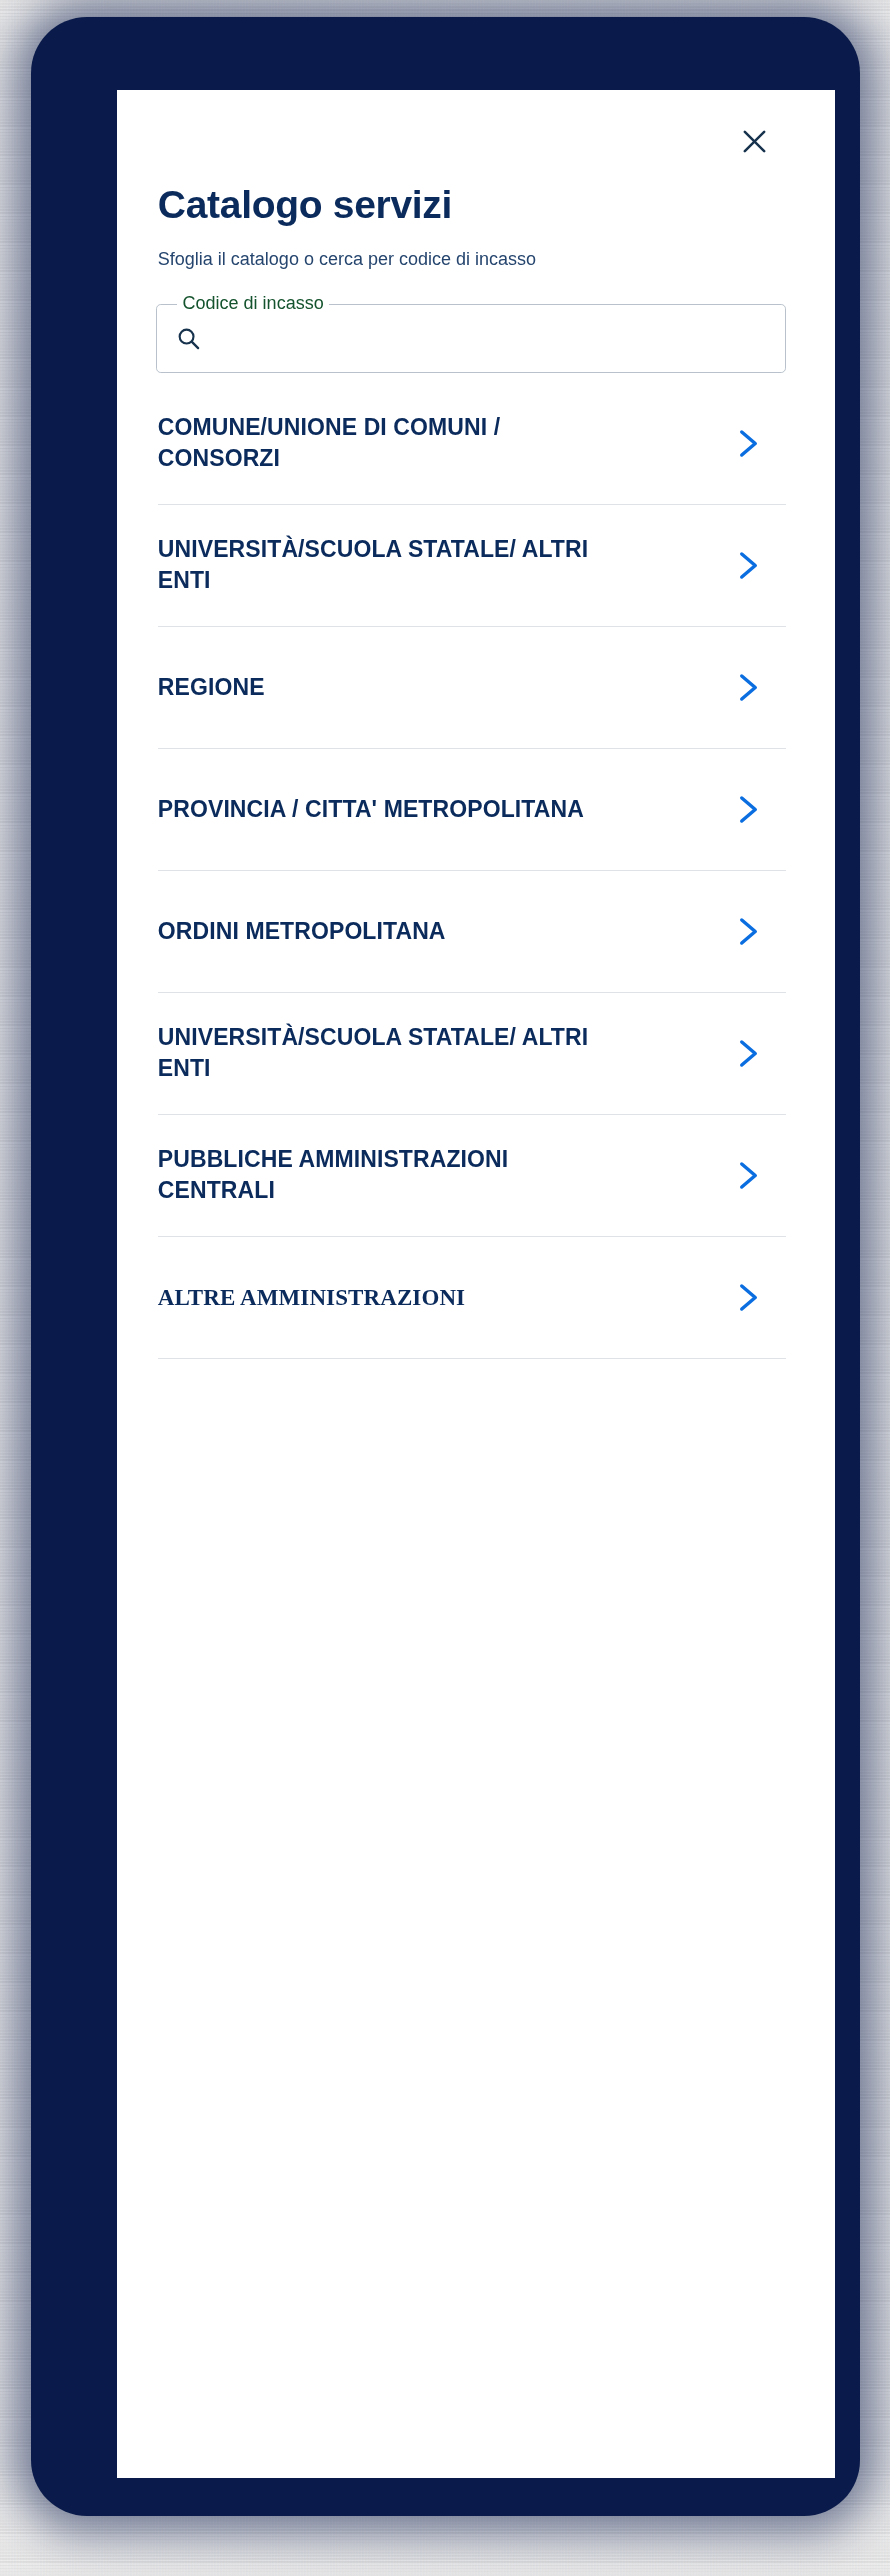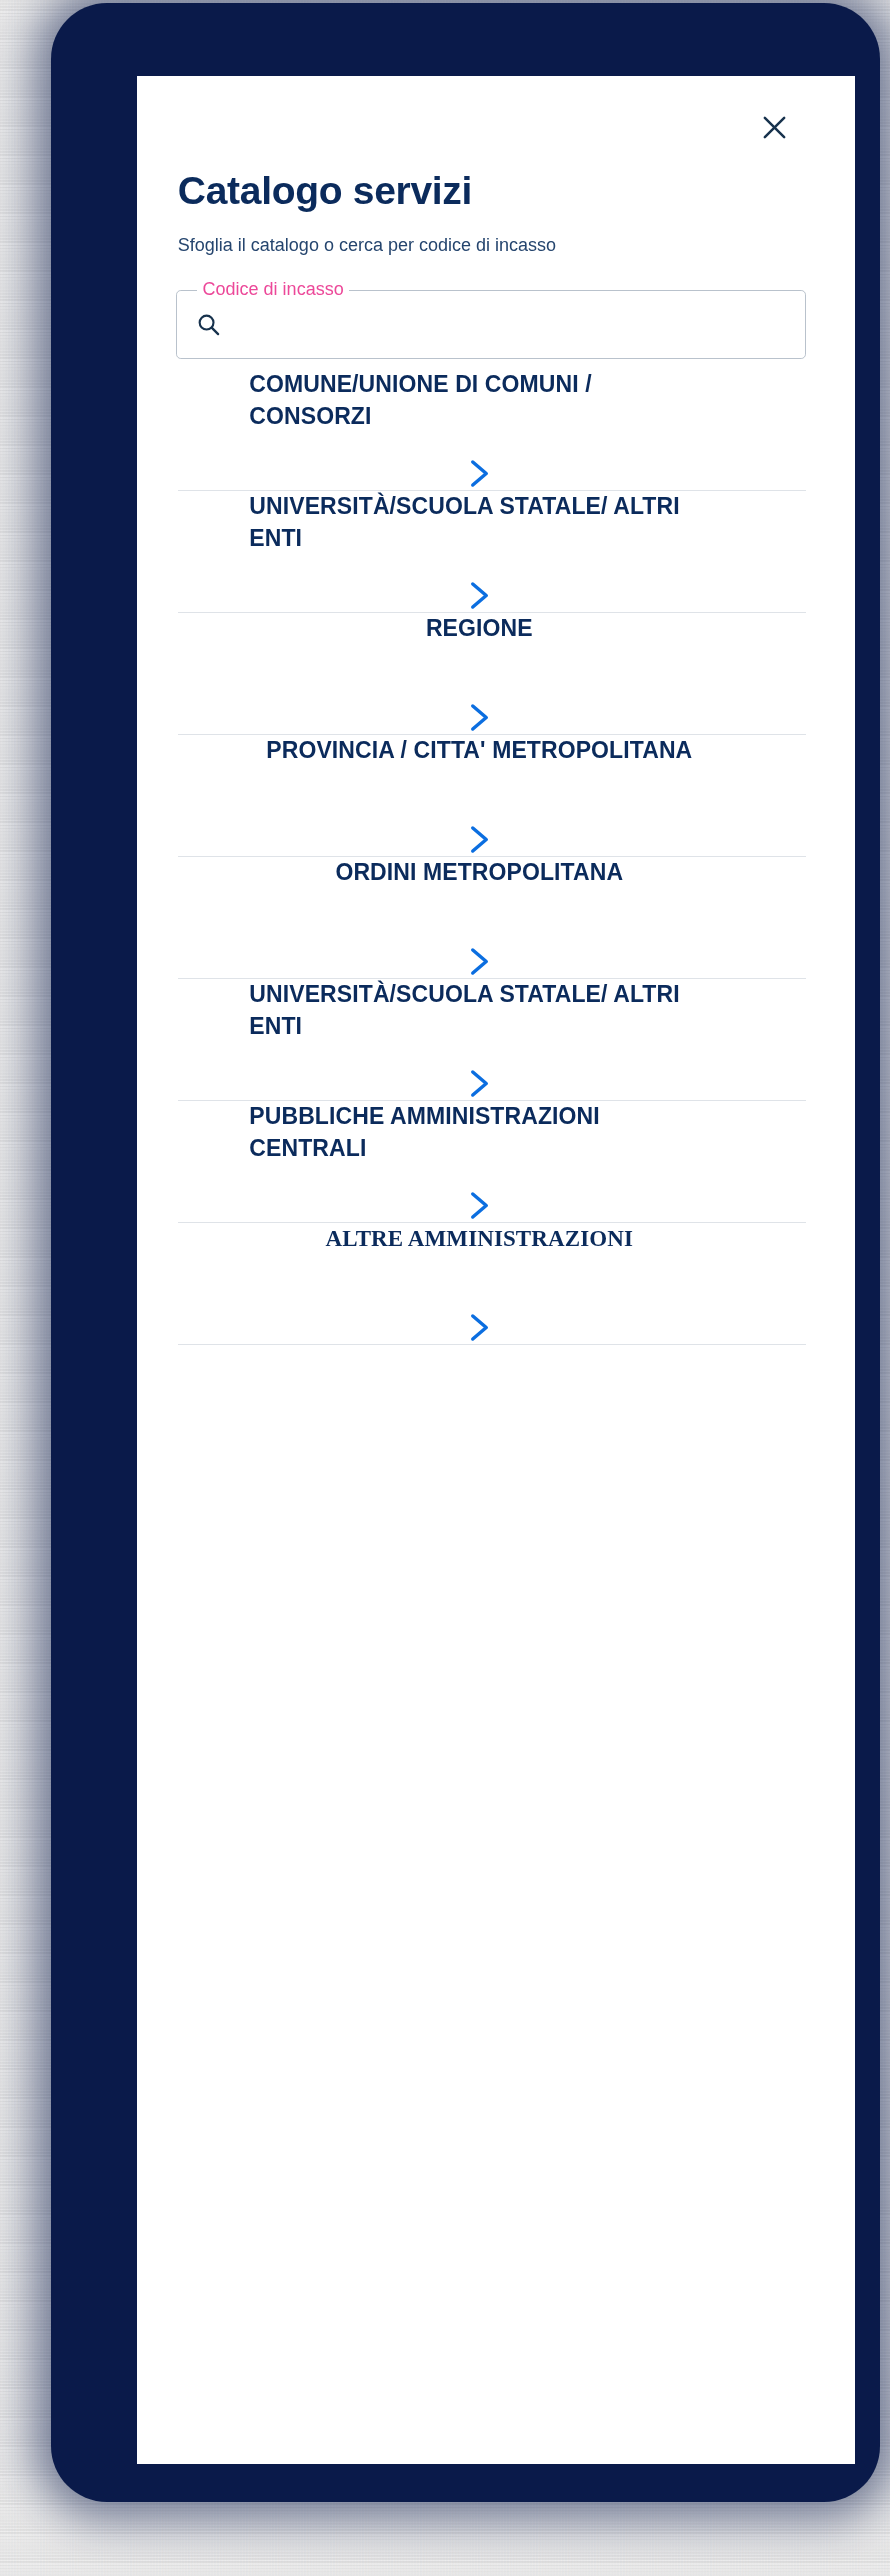--- a/index.html
+++ b/index.html
@@ -21,27 +21,26 @@
     background:
       repeating-linear-gradient(0deg, rgba(0,0,0,0.06) 0px, rgba(255,255,255,0.05) 1px, rgba(0,0,0,0.05) 1.9px, rgba(255,255,255,0.04) 2.9px),
       repeating-linear-gradient(90deg, rgba(120,90,70,0.05) 0px, rgba(90,110,140,0.05) 1px, rgba(160,140,120,0.04) 1.9px, rgba(80,90,110,0.05) 2.9px),
       #f2f2f2;
   }
 
   
   .device-frame {
     position: absolute;
     left: 31px;
-    top: 3px;
+    top: 17px;
     width: 829px;
     height: 2499px;
     background: #0a1a4a;
     border-radius: 56px;
     box-shadow: 0 0 46px 17px rgba(10,26,74,0.55);
-    margin-left: 20px;
   }
 
   
   .panel {
     position: absolute;
     left: 86px;
     top: 73px;
     width: 718px;
     height: 2388px;
     background: #ffffff;
@@ -111,21 +110,21 @@
     align-items: center;
     padding-left: 19px;
   }
   .search-label {
     position: absolute;
     top: -10.5px;
     left: 21px;
     background: #ffffff;
     padding: 0 5.7px;
     font-size: 18px;
-    color: #ec4899;
+    color: #14532d;
     line-height: 1;
   }
   .search-icon { margin-right: 13.4px; display: flex; align-items: center; }
   .search-input {
     border: none;
     outline: none;
     font-family: "Liberation Sans", sans-serif;
     font-size: 22px;
     color: #0b2b5c;
     width: 498px;
@@ -150,21 +149,20 @@
     width: 628px;
   }
   .ente-item {
     display: flex;
     align-items: center;
     justify-content: space-between;
     min-height: 122px;
     border-bottom: 1px solid #dfe3e8;
     cursor: pointer;
     padding-right: 25px;
-    flex-direction: column;
   }
   .ente-item:last-child { border-bottom: 1px solid #dfe3e8; font-family: Liberation Serif, serif; }
   .ente-label {
     font-size: 23px;
     font-weight: bold;
     line-height: 1.38;
     color: #0b2b5c;
     max-width: 460px;
     letter-spacing: 0.1px;
   }

